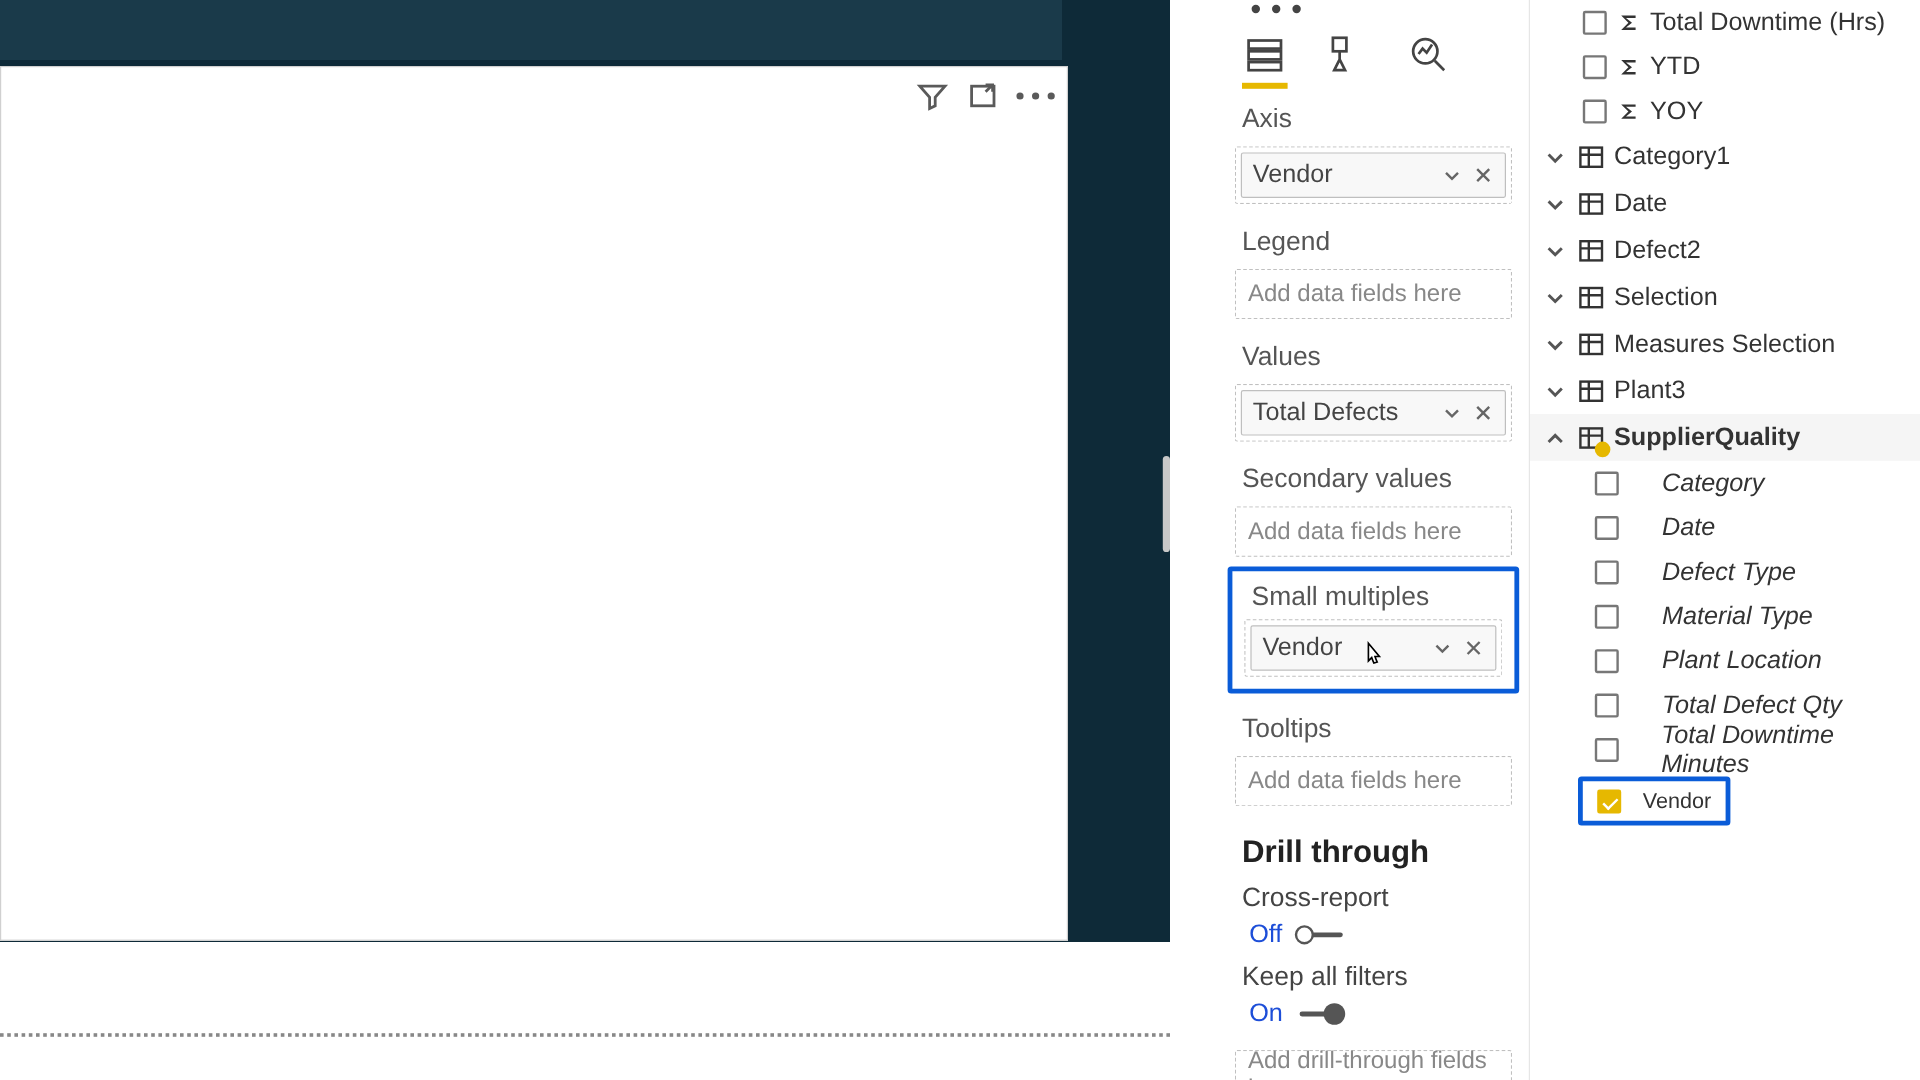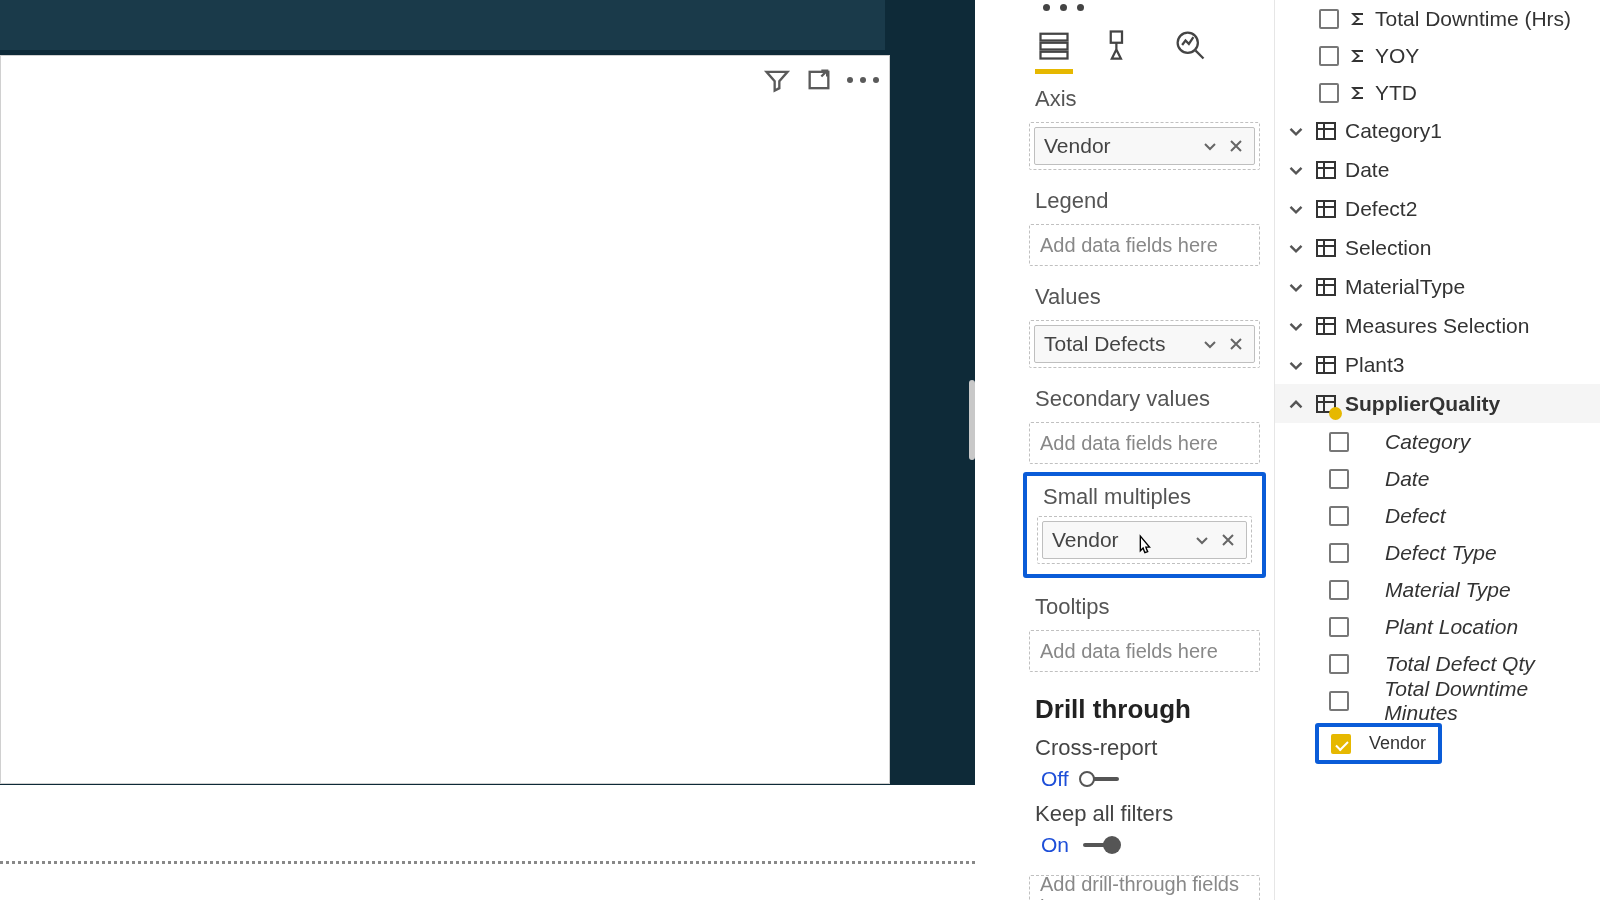--- a/index.html
+++ b/index.html
@@ -209,28 +209,28 @@
     <svg class="sigma" viewBox="0 0 20 20">
           <path d="M4 4h12v2H8l5 4-5 4h8v2H4l6-6-6-6z" fill="#333"></path>
         </svg>
     <span>Total Downtime (Hrs)</span>
       </div>
       <div class="field-row">
     <span class="chk"></span>
     <svg class="sigma" viewBox="0 0 20 20">
           <path d="M4 4h12v2H8l5 4-5 4h8v2H4l6-6-6-6z" fill="#333"></path>
         </svg>
-    <span>YOY</span>
+    <span>YTD</span>
       </div>
       <div class="field-row">
     <span class="chk"></span>
     <svg class="sigma" viewBox="0 0 20 20">
           <path d="M4 4h12v2H8l5 4-5 4h8v2H4l6-6-6-6z" fill="#333"></path>
         </svg>
-    <span>YTD</span>
+    <span>YOY</span>
       </div>
     </div>
   <div id="tables">
       <div class="table-row">
     <svg class="caret" viewBox="0 0 20 20">
           <path d="M5 8l5 5 5-5"></path>
         </svg>
     <span class="tbl-ic">
       <svg width="22" height="22" viewBox="0 0 22 22">
             <rect x="2" y="3" width="18" height="16" fill="none" stroke="#333" stroke-width="2"></rect>
@@ -267,32 +267,20 @@
     <svg class="caret" viewBox="0 0 20 20">
           <path d="M5 8l5 5 5-5"></path>
         </svg>
     <span class="tbl-ic">
       <svg width="22" height="22" viewBox="0 0 22 22">
             <rect x="2" y="3" width="18" height="16" fill="none" stroke="#333" stroke-width="2"></rect>
             <path d="M2 9h18M9 3v16" stroke="#333" stroke-width="2"></path>
           </svg>
     </span>
     <span>Selection</span>
-      </div>
-      <div class="table-row">
-    <svg class="caret" viewBox="0 0 20 20">
-          <path d="M5 8l5 5 5-5"></path>
-        </svg>
-    <span class="tbl-ic">
-      <svg width="22" height="22" viewBox="0 0 22 22">
-            <rect x="2" y="3" width="18" height="16" fill="none" stroke="#333" stroke-width="2"></rect>
-            <path d="M2 9h18M9 3v16" stroke="#333" stroke-width="2"></path>
-          </svg>
-    </span>
-    <span>MaterialType</span>
       </div>
       <div class="table-row">
     <svg class="caret" viewBox="0 0 20 20">
           <path d="M5 8l5 5 5-5"></path>
         </svg>
     <span class="tbl-ic">
       <svg width="22" height="22" viewBox="0 0 22 22">
             <rect x="2" y="3" width="18" height="16" fill="none" stroke="#333" stroke-width="2"></rect>
             <path d="M2 9h18M9 3v16" stroke="#333" stroke-width="2"></path>
           </svg>
@@ -328,25 +316,20 @@
   <div id="expanded-fields">
       <div class="field-row indent2">
       <span class="chk"></span>
       <span style="width:20px"></span>
       <span>Category</span>
       </div>
       <div class="field-row indent2">
       <span class="chk"></span>
       <span style="width:20px"></span>
       <span>Date</span>
-      </div>
-      <div class="field-row indent2">
-      <span class="chk"></span>
-      <span style="width:20px"></span>
-      <span>Defect</span>
       </div>
       <div class="field-row indent2">
       <span class="chk"></span>
       <span style="width:20px"></span>
       <span>Defect Type</span>
       </div>
       <div class="field-row indent2">
       <span class="chk"></span>
       <span style="width:20px"></span>
       <span>Material Type</span>

